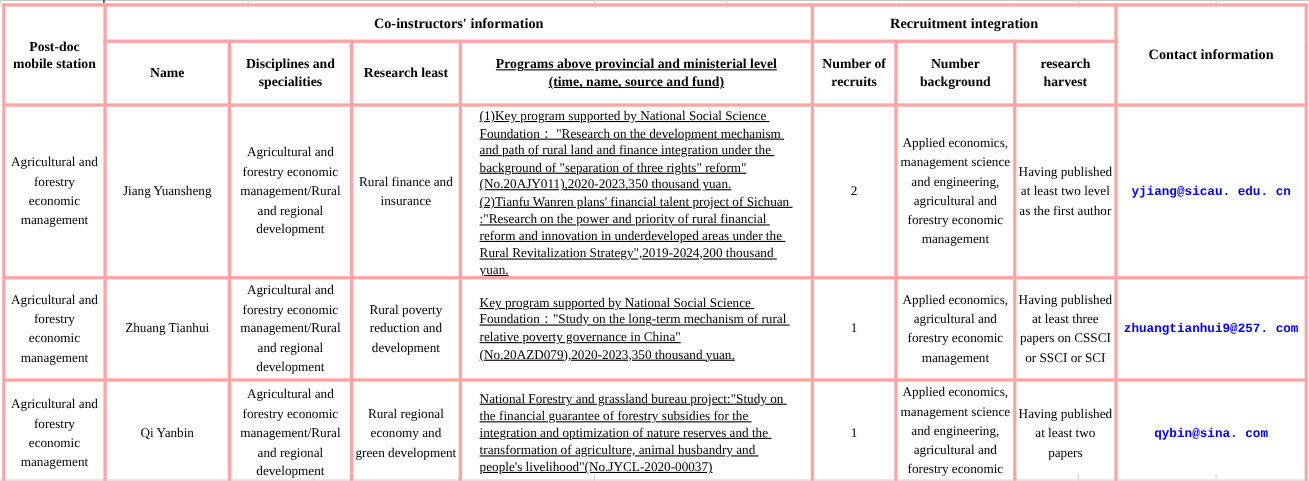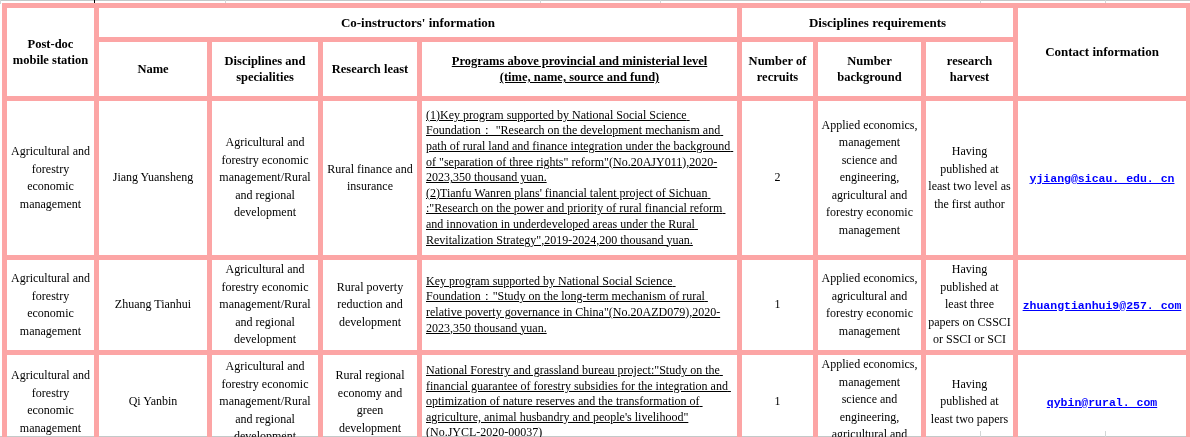--- a/index.html
+++ b/index.html
@@ -12,46 +12,46 @@
   .grid-h{position:absolute;left:0;width:1190px;height:1px;background:#c3c9c9;}
   .grid-v{position:absolute;width:1px;background:#d2d6d6;}
   .col-tick{position:absolute;width:1px;background:#000;}
 
   table{
     position:absolute;left:2px;top:3px;
     border-collapse:collapse;table-layout:fixed;
     width:1184px;
   }
   td{
-    border:5px solid #fca5a5;
+    border:3px solid #fca5a5;
     padding:0;vertical-align:middle;overflow:hidden;
   }
   table{border:2px solid #000;}
   tr.rdata > td{border-top-width:2px;}
   .cell{
     display:flex;flex-direction:column;justify-content:center;justify-content:safe center;
     align-items:center;overflow:hidden;text-align:center;
     padding:1px 2px;box-sizing:border-box;width:100%;
   }
-  .left .cell{align-items:flex-start;text-align:left;padding:1px 4px;}
+  .left .cell{align-items:flex-start;text-align:left;padding:1px 16px;}
   .pre{white-space:pre-wrap;text-decoration:underline;}
   .hdr{font-weight:bold;font-size:13px;line-height:16px;}
   .hdr2{font-weight:bold;font-size:12.5px;line-height:16px;}
   .body-txt{font-size:12px;line-height:17.5px;}
   .prog-txt{font-size:12px;line-height:15.6px;}
   .h-r1 .cell{height:26px;}
   .h-span .cell{height:88px;}
   .h-r2 .cell{height:48px;}
   .r1 .cell{height:154px;}
   .r2 .cell{height:90px;}
   .r3 .cell{height:94px;}
   a.email{
     font-family:"Liberation Mono","DejaVu Sans Mono",monospace;
     font-size:11.5px;font-weight:bold;color:#0000ff;
-    text-decoration:underline;cursor:pointer;
+    cursor:pointer;
   }
 </style>
 </head>
 <body>
 
 <div class="grid-h" style="top:0;"></div>
 <div class="grid-h" style="top:436px;"></div>
 <div class="grid-v" style="left:0;top:0;height:4px;"></div>
 <div class="col-tick" style="left:94px;top:0;height:4px;"></div>
 <div class="grid-v" style="left:225px;top:0;height:4px;"></div>
@@ -81,21 +81,21 @@
 
   <tbody>
       <tr class="h-r1">
     <td rowspan="2" class="h-span">
       <div class="cell hdr2">Post-doc mobile station</div>
     </td>
     <td colspan="4">
       <div class="cell hdr">Co-instructors' information</div>
     </td>
     <td colspan="3">
-      <div class="cell hdr">Disciplines requirements</div>
+      <div class="cell hdr">Recruitment integration</div>
     </td>
     <td rowspan="2" class="h-span">
       <div class="cell hdr">Contact information</div>
     </td>
   </tr>
 
   <tr class="h-r2">
     <td>
       <div class="cell hdr2">Name</div>
     </td>
@@ -205,18 +205,18 @@
           <div class="cell body-txt">1</div>
         </td>
     <td>
           <div class="cell body-txt">Applied economics, management science and engineering, agricultural and forestry economic management</div>
         </td>
     <td>
           <div class="cell body-txt">Having published at least two papers</div>
         </td>
     <td>
           <div class="cell">
-            <a class="email">qybin@rural. com</a>
+            <a class="email">qybin@sina. com</a>
           </div>
         </td>
   </tr>
 </tbody>
   </table>
 
 </body></html>

